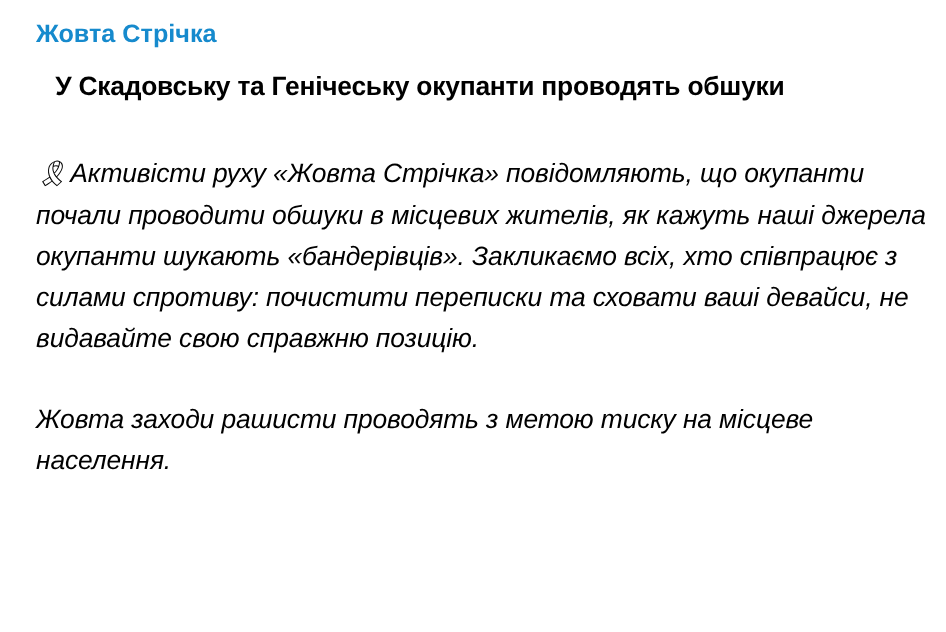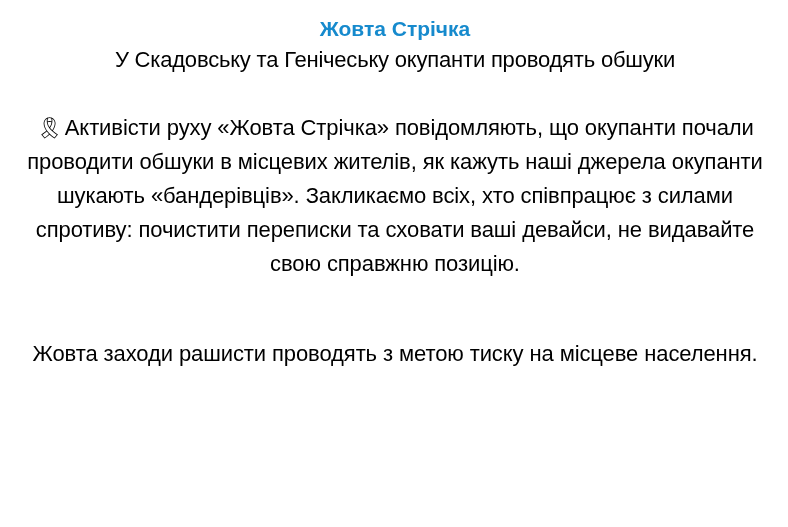--- a/index.html
+++ b/index.html
@@ -8,48 +8,48 @@
   }
   body {
     width: 788px;
     height: 527px;
     background: #ffffff;
     font-family: "Liberation Sans", sans-serif;
     color: #000000;
     overflow: hidden;
   }
   .post {
-    padding: 16px 14px 0 16px;
+    padding: 16px 14px 0 30px;
     box-sizing: border-box;
     width: 788px;
-    text-align: center;
   }
   .channel-name {
     color: #168acd;
     font-size: 21px;
     font-weight: bold;
     line-height: 26px;
     margin: 0 0 4px 0;
     white-space: nowrap;
   }
   .headline {
     font-size: 22px;
-    font-weight: normal;
+    font-weight: bold;
     line-height: 28px;
-    margin: 0;
+    margin: 16px;
     letter-spacing: -0.2px;
   }
   .spacer {
     height: 26px;
   }
   .body-text {
     font-size: 22px;
     line-height: 34px;
-    margin: 11px;
+    margin: 0;
     letter-spacing: -0.1px;
+    font-style: italic;
   }
   .emoji {
     font-size: 21px;
     margin-right: 2px;
   }
   .para-gap {
     height: 34px;
   }
   .final-line {
     font-size: 22px;

